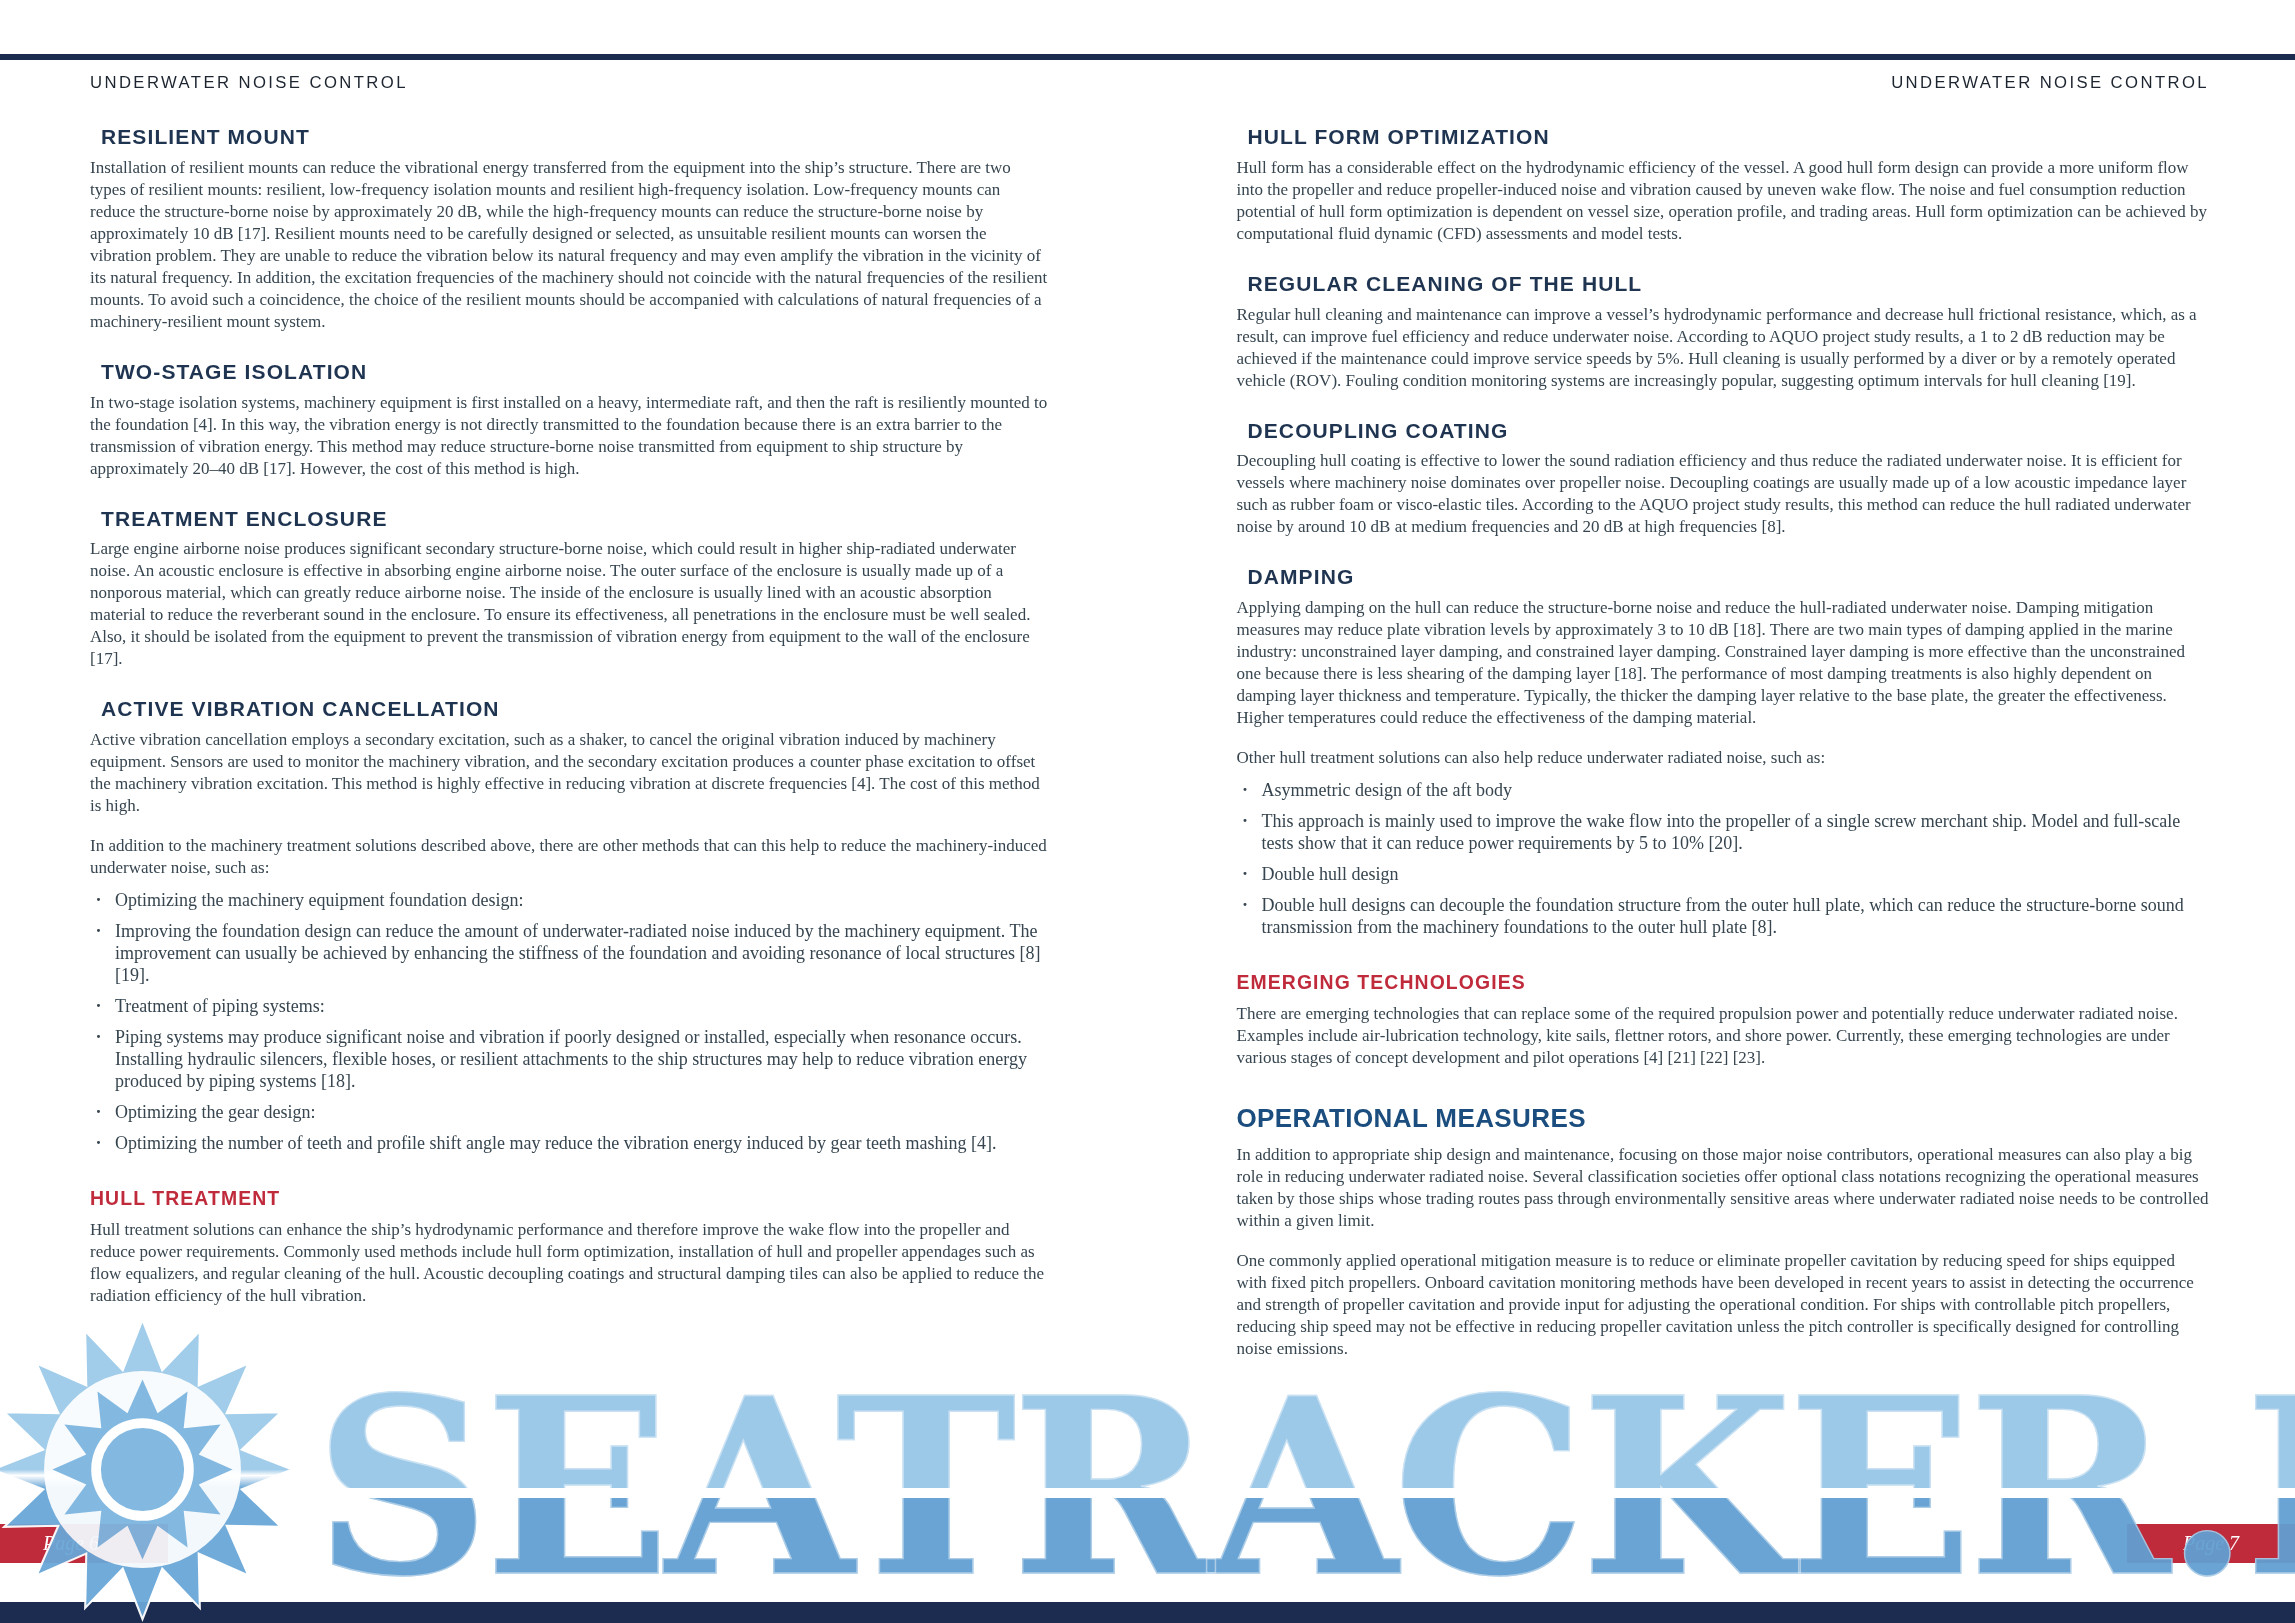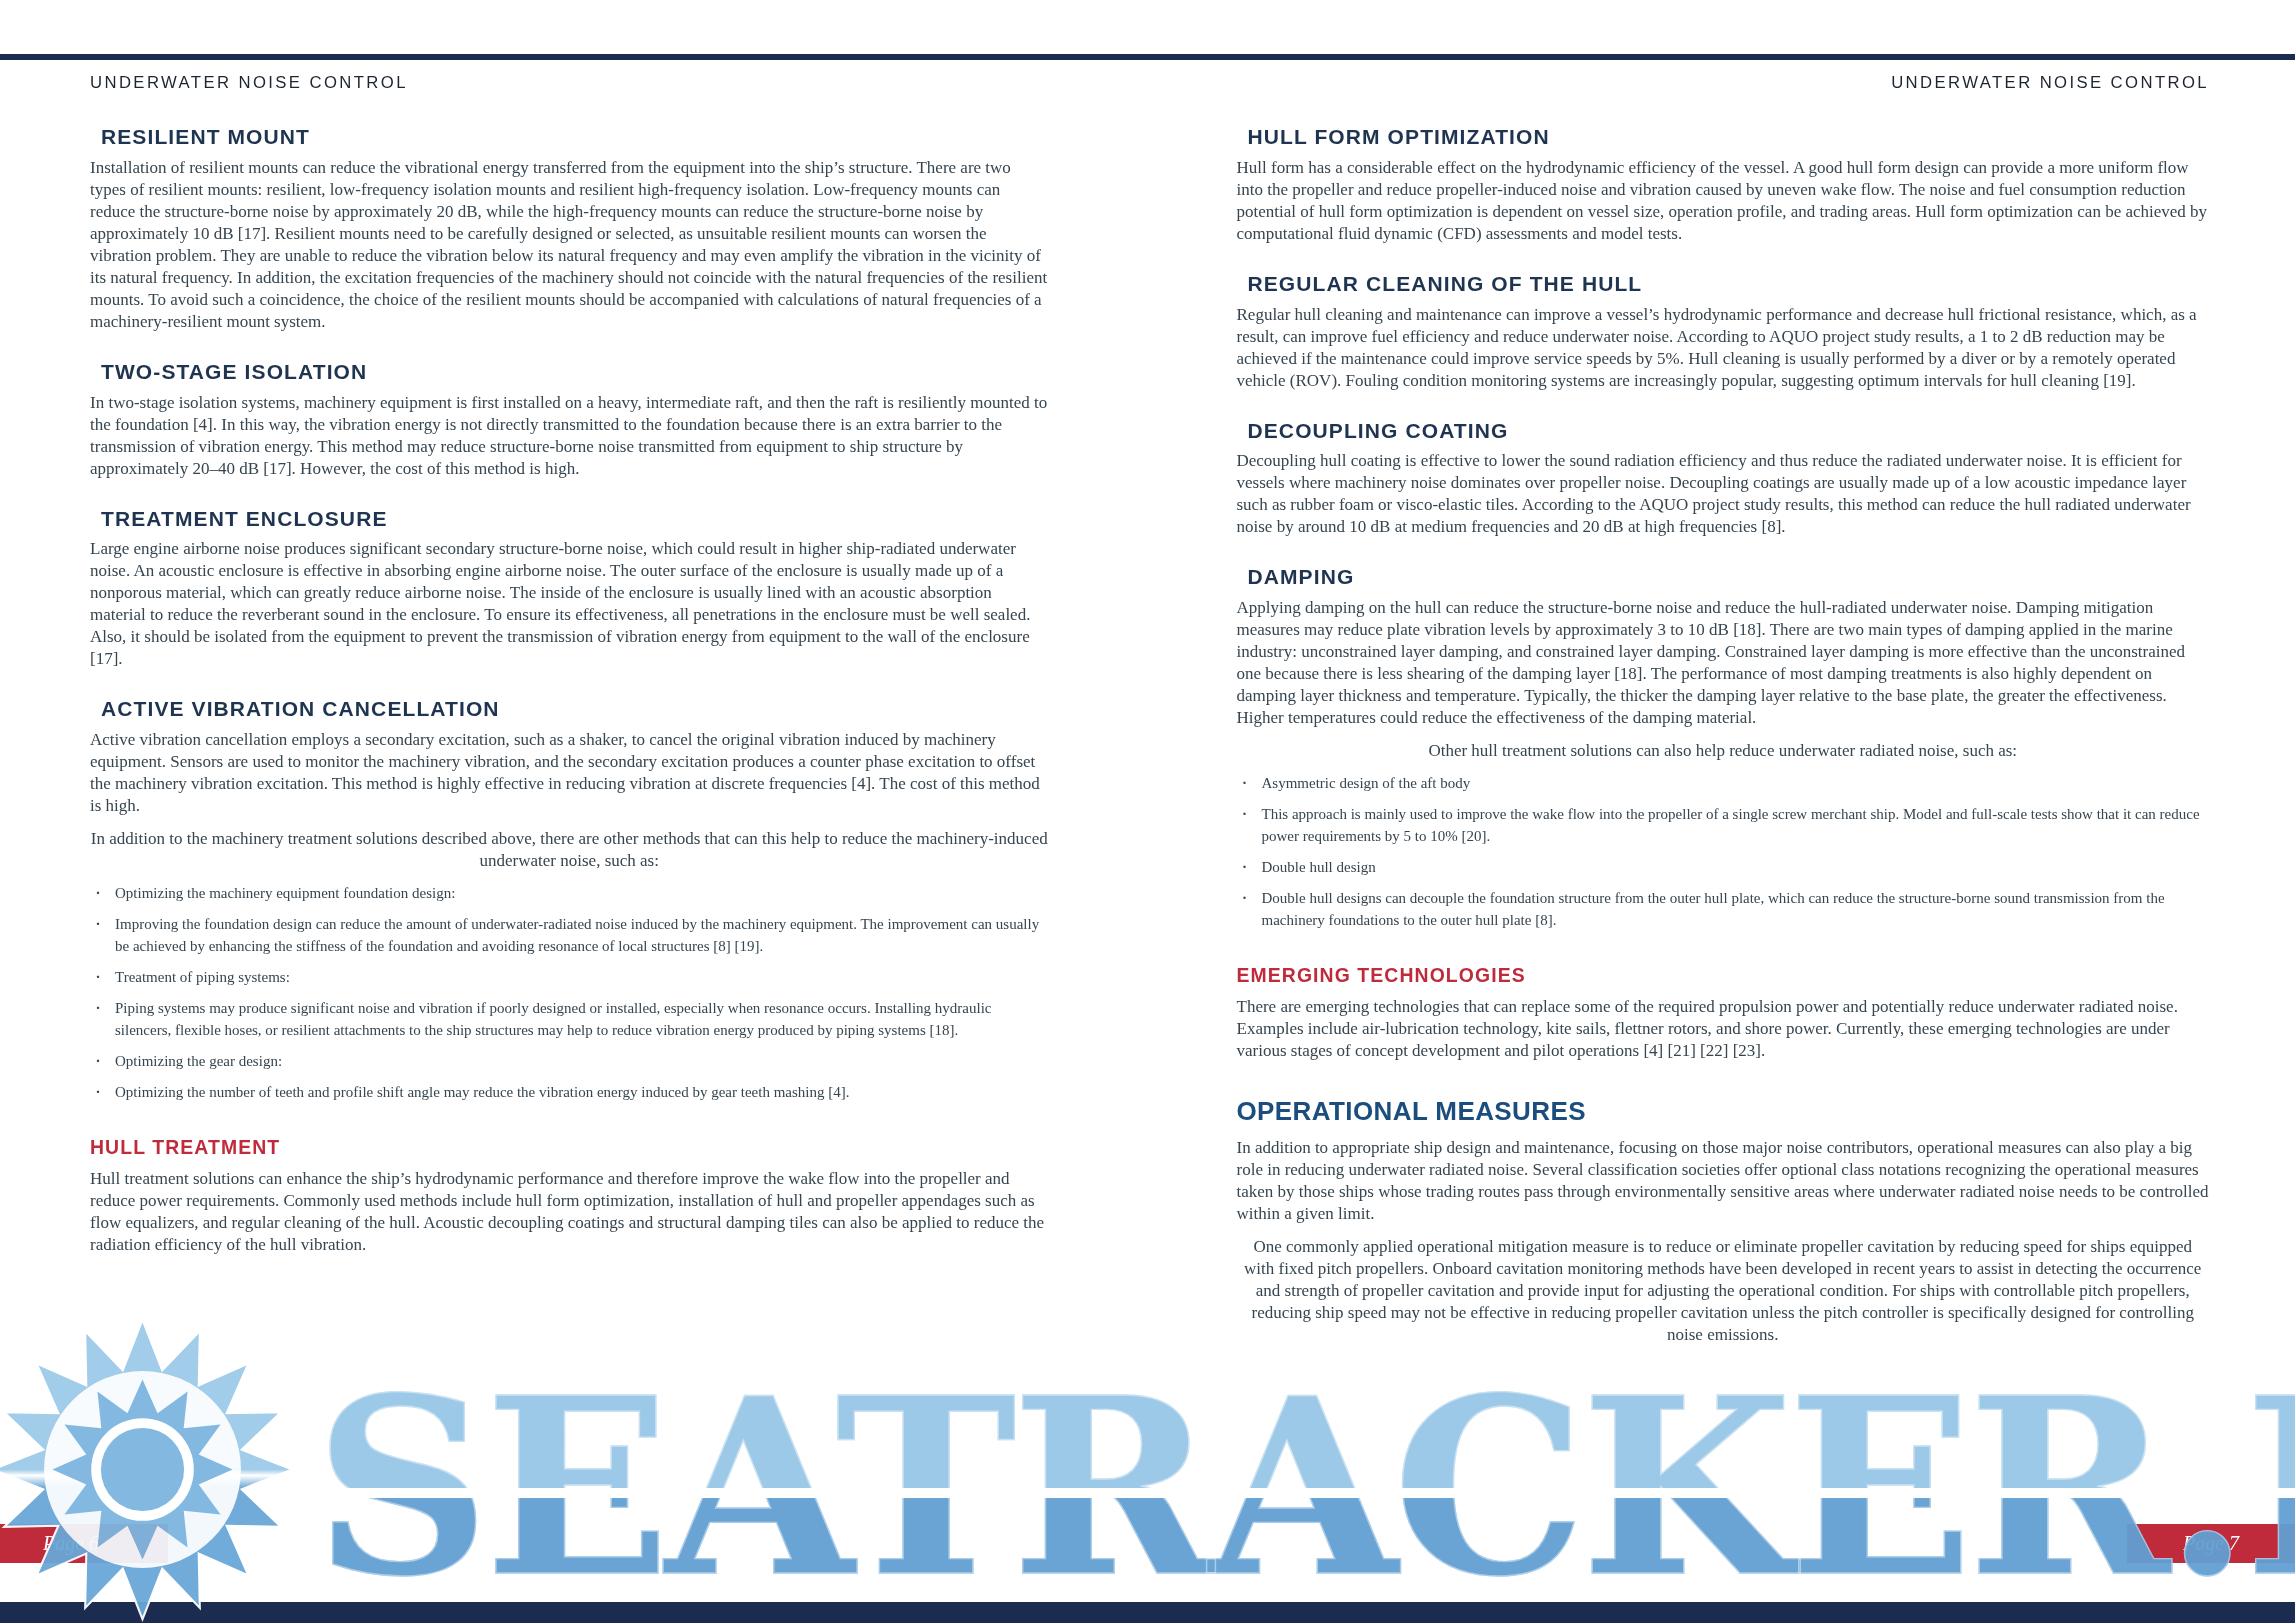--- a/index.html
+++ b/index.html
@@ -42,24 +42,24 @@
   }
   h3.h-big{
     font-family:"Liberation Sans", sans-serif;
     font-size:26px;font-weight:bold;letter-spacing:0.4px;color:var(--blue);
     margin:35px 0 0 0;line-height:29px;
   }
   p.body{
     font-size:17px;line-height:22px;color:var(--text);
     margin:10.4px 0 0 0;
   }
-  p.body + p.body{margin-top:11px;text-align:center;}
+  p.body + p.body{margin-top:18px;}
   ul.bullets{list-style:none;margin:9.7px 0 0 0;padding:0;}
   ul.bullets li{
-    position:relative;padding-left:25px;font-size:15px;line-height:22px;
+    position:relative;padding-left:25px;font-size:18px;line-height:22px;
     color:var(--text);margin-top:9px;
   }
   ul.bullets li::before{
     content:"\00B7";position:absolute;left:5.6px;top:0;font-weight:bold;color:var(--text);
   }
 
   .page-tab{
     position:absolute;bottom:60px;width:168px;height:39px;background:var(--red);
     color:#ffffff;display:flex;align-items:center;z-index:3;
     font-family:"Liberation Serif", serif;font-style:italic;font-size:20px;

